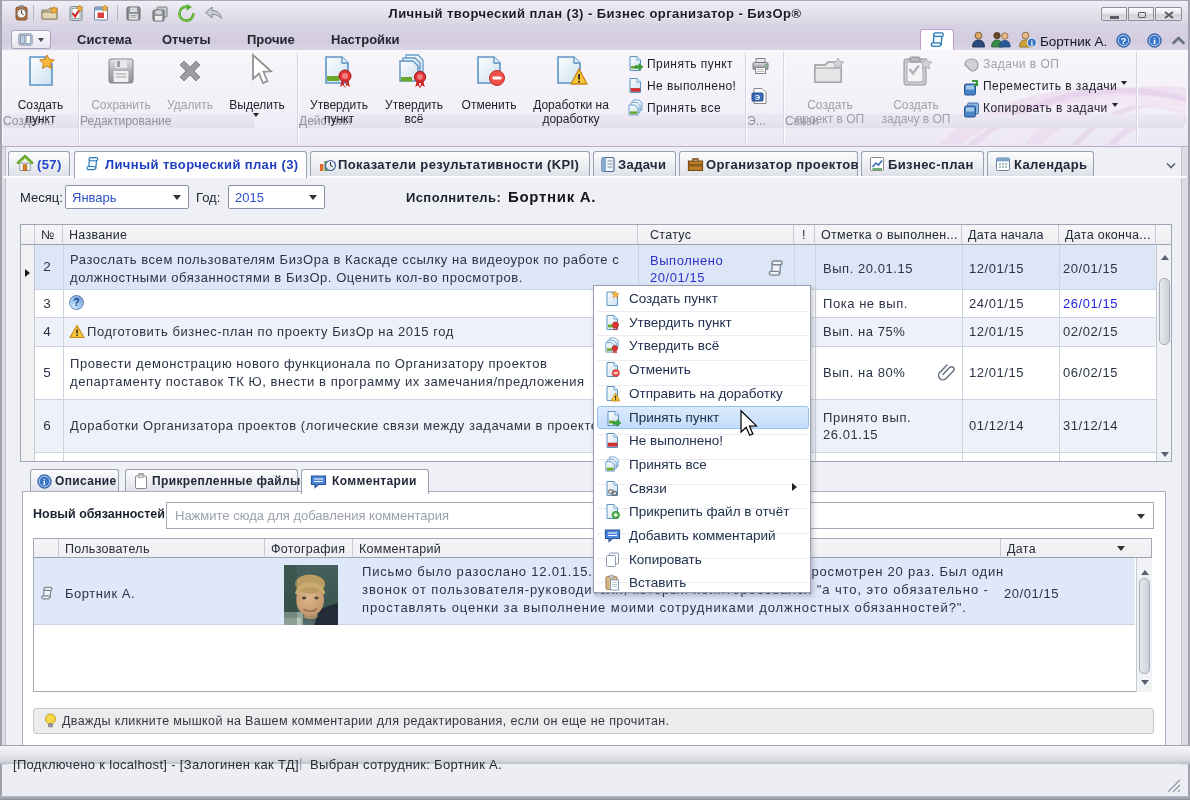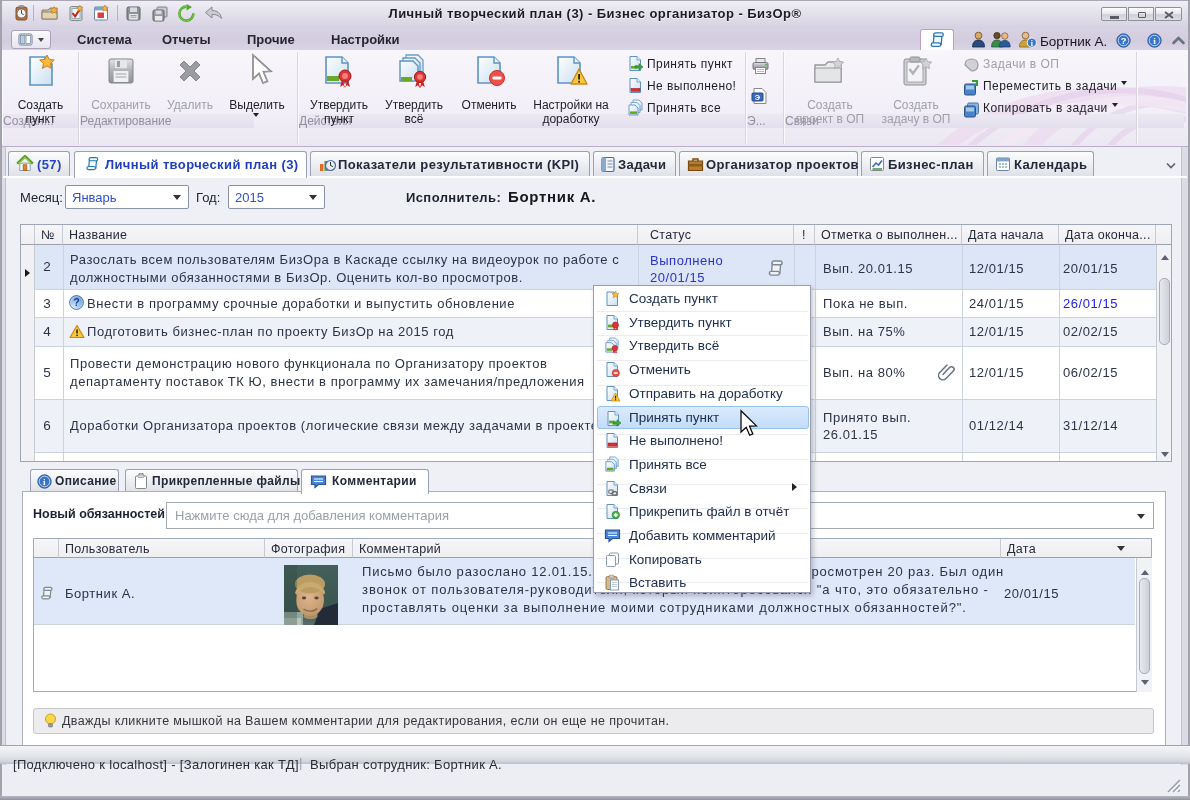--- a/index.html
+++ b/index.html
@@ -215,21 +215,21 @@
     <span class="ab l2" style="width:68px">пункт</span>
   </div>
 <div class="rbtn ab" style="left:381px;top:56px;width:66px">
     <span class="ab l1" style="width:66px">Утвердить</span>
     <span class="ab l2" style="width:66px">всё</span>
   </div>
 <div class="rbtn ab" style="left:455px;top:56px;width:68px">
     <span class="ab l1" style="width:68px">Отменить</span>
   </div>
 <div class="rbtn ab" style="left:528px;top:56px;width:86px">
-    <span class="ab l1" style="width:86px">Настройки на</span>
+    <span class="ab l1" style="width:86px">Доработки на</span>
     <span class="ab l2" style="width:86px">доработку</span>
   </div>
 <div class="rsm ab" style="left:647px;top:57px">Принять пункт</div>
 <div class="rsm ab" style="left:647px;top:79px">Не выполнено!</div>
 <div class="rsm ab" style="left:647px;top:101px">Принять все</div>
 <div class="rbtn ab dis" style="left:790px;top:56px;width:80px">
     <span class="ab l1" style="width:80px">Создать</span>
     <span class="ab l2" style="width:80px">проект в ОП</span>
   </div>
 <div class="rbtn ab dis" style="left:876px;top:56px;width:80px">
@@ -499,21 +499,20 @@
     <div class="cell" style="left:934px;top:16px">12/01/15</div>
     <div class="cell" style="left:1028px;top:16px">20/01/15</div>
   </div>
   <div class="row ab" style="top:65px;height:28px">
     <div class="num" style="top:6px">3</div>
     <svg class="ab" style="left:34px;top:5px" width="15" height="15" viewBox="0 0 15 15">
         <circle cx="7.5" cy="7.5" r="6.9" fill="url(#qb)" stroke="#35589e" stroke-width=".8"></circle>
         <circle cx="7.5" cy="7.5" r="5.9" fill="none" stroke="#fff" stroke-width=".8" opacity=".6"></circle>
         <text x="7.5" y="11" font-size="10" font-weight="bold" fill="#173a8a" text-anchor="middle">?</text>
       </svg>
-    <div class="cell" style="left:52px;top:6px">Внести в программу срочные доработки и выпустить обновление</div>
     <div class="cell" style="left:788px;top:6px">Пока не вып.</div>
     <div class="cell" style="left:934px;top:6px">24/01/15</div>
     <div class="cell" style="left:1028px;top:6px;color:#2222e2">26/01/15</div>
   </div>
   <div class="row ab" style="top:93px;height:29px;background:#eef1f8">
     <div class="num" style="top:6px">4</div>
     <svg class="ab" style="left:34px;top:6px" width="16" height="15" viewBox="0 0 16 15">
         <path d="M8 1.5 L15 13.5 H1 Z" fill="#f8c838" stroke="#c8881c" stroke-width="1.2" stroke-linejoin="round"></path>
         <rect x="7.3" y="5.5" width="1.5" height="4" fill="#222"></rect>
         <rect x="7.3" y="10.6" width="1.5" height="1.5" fill="#222"></rect>

